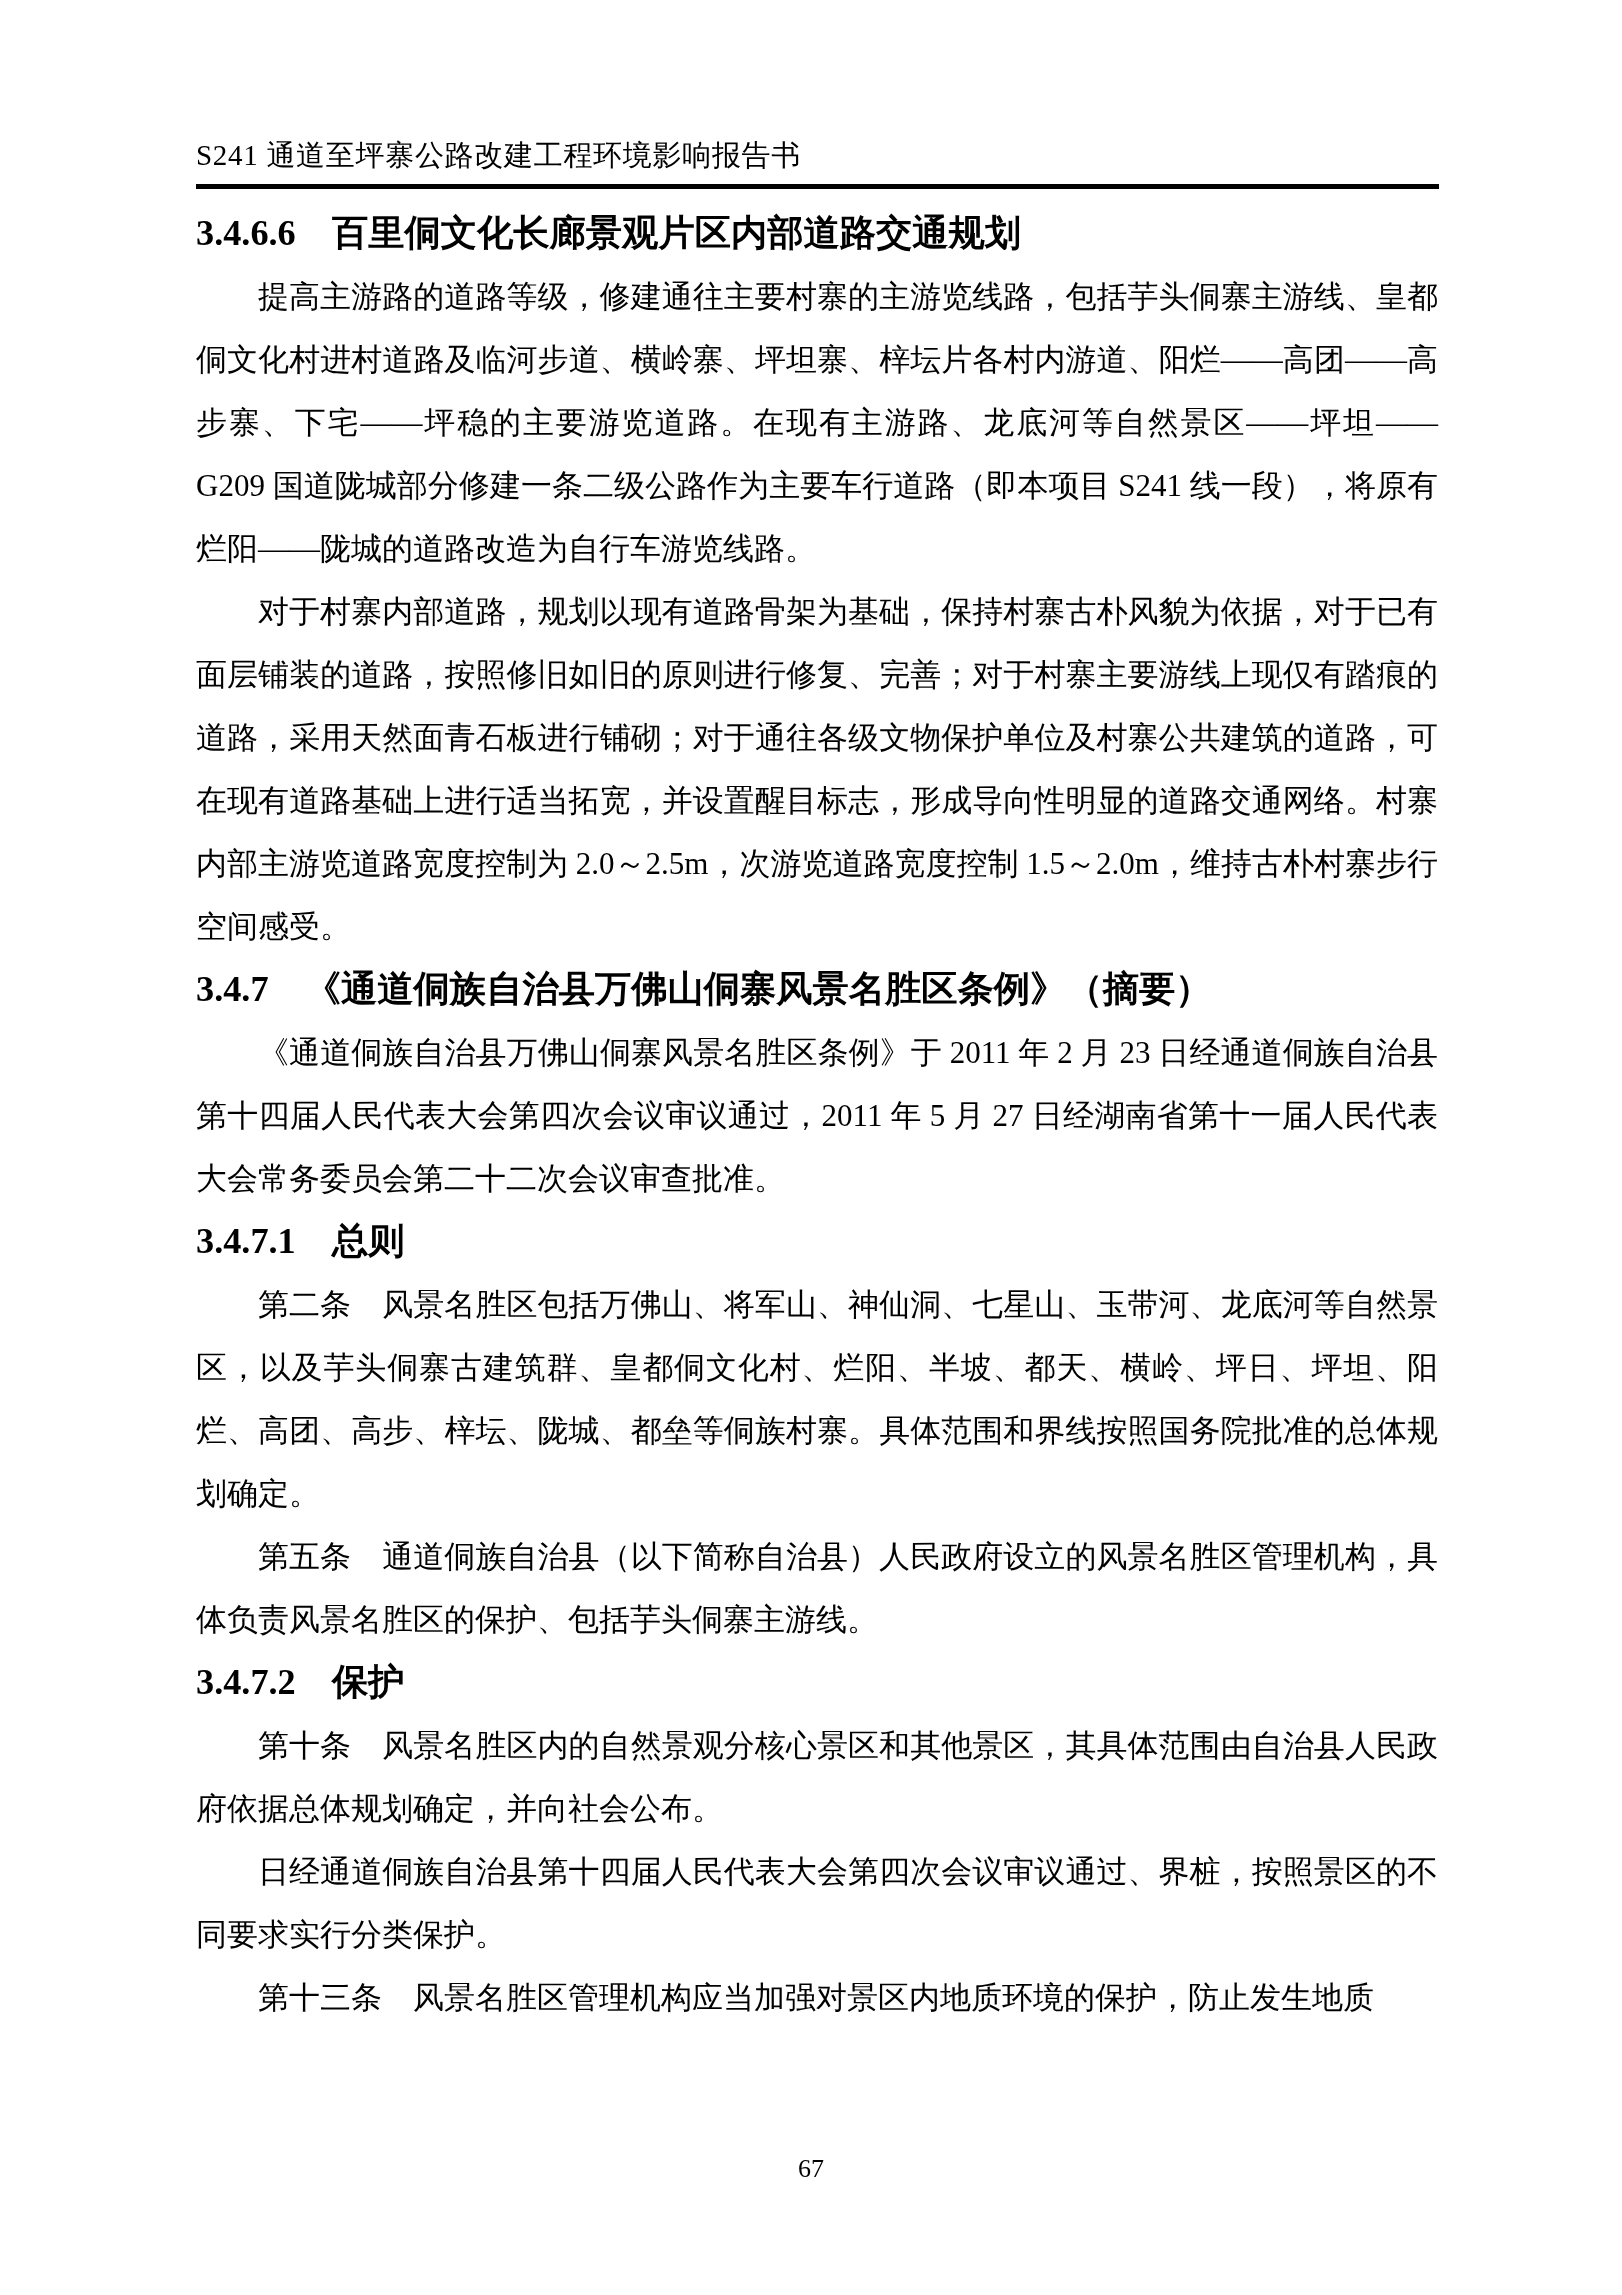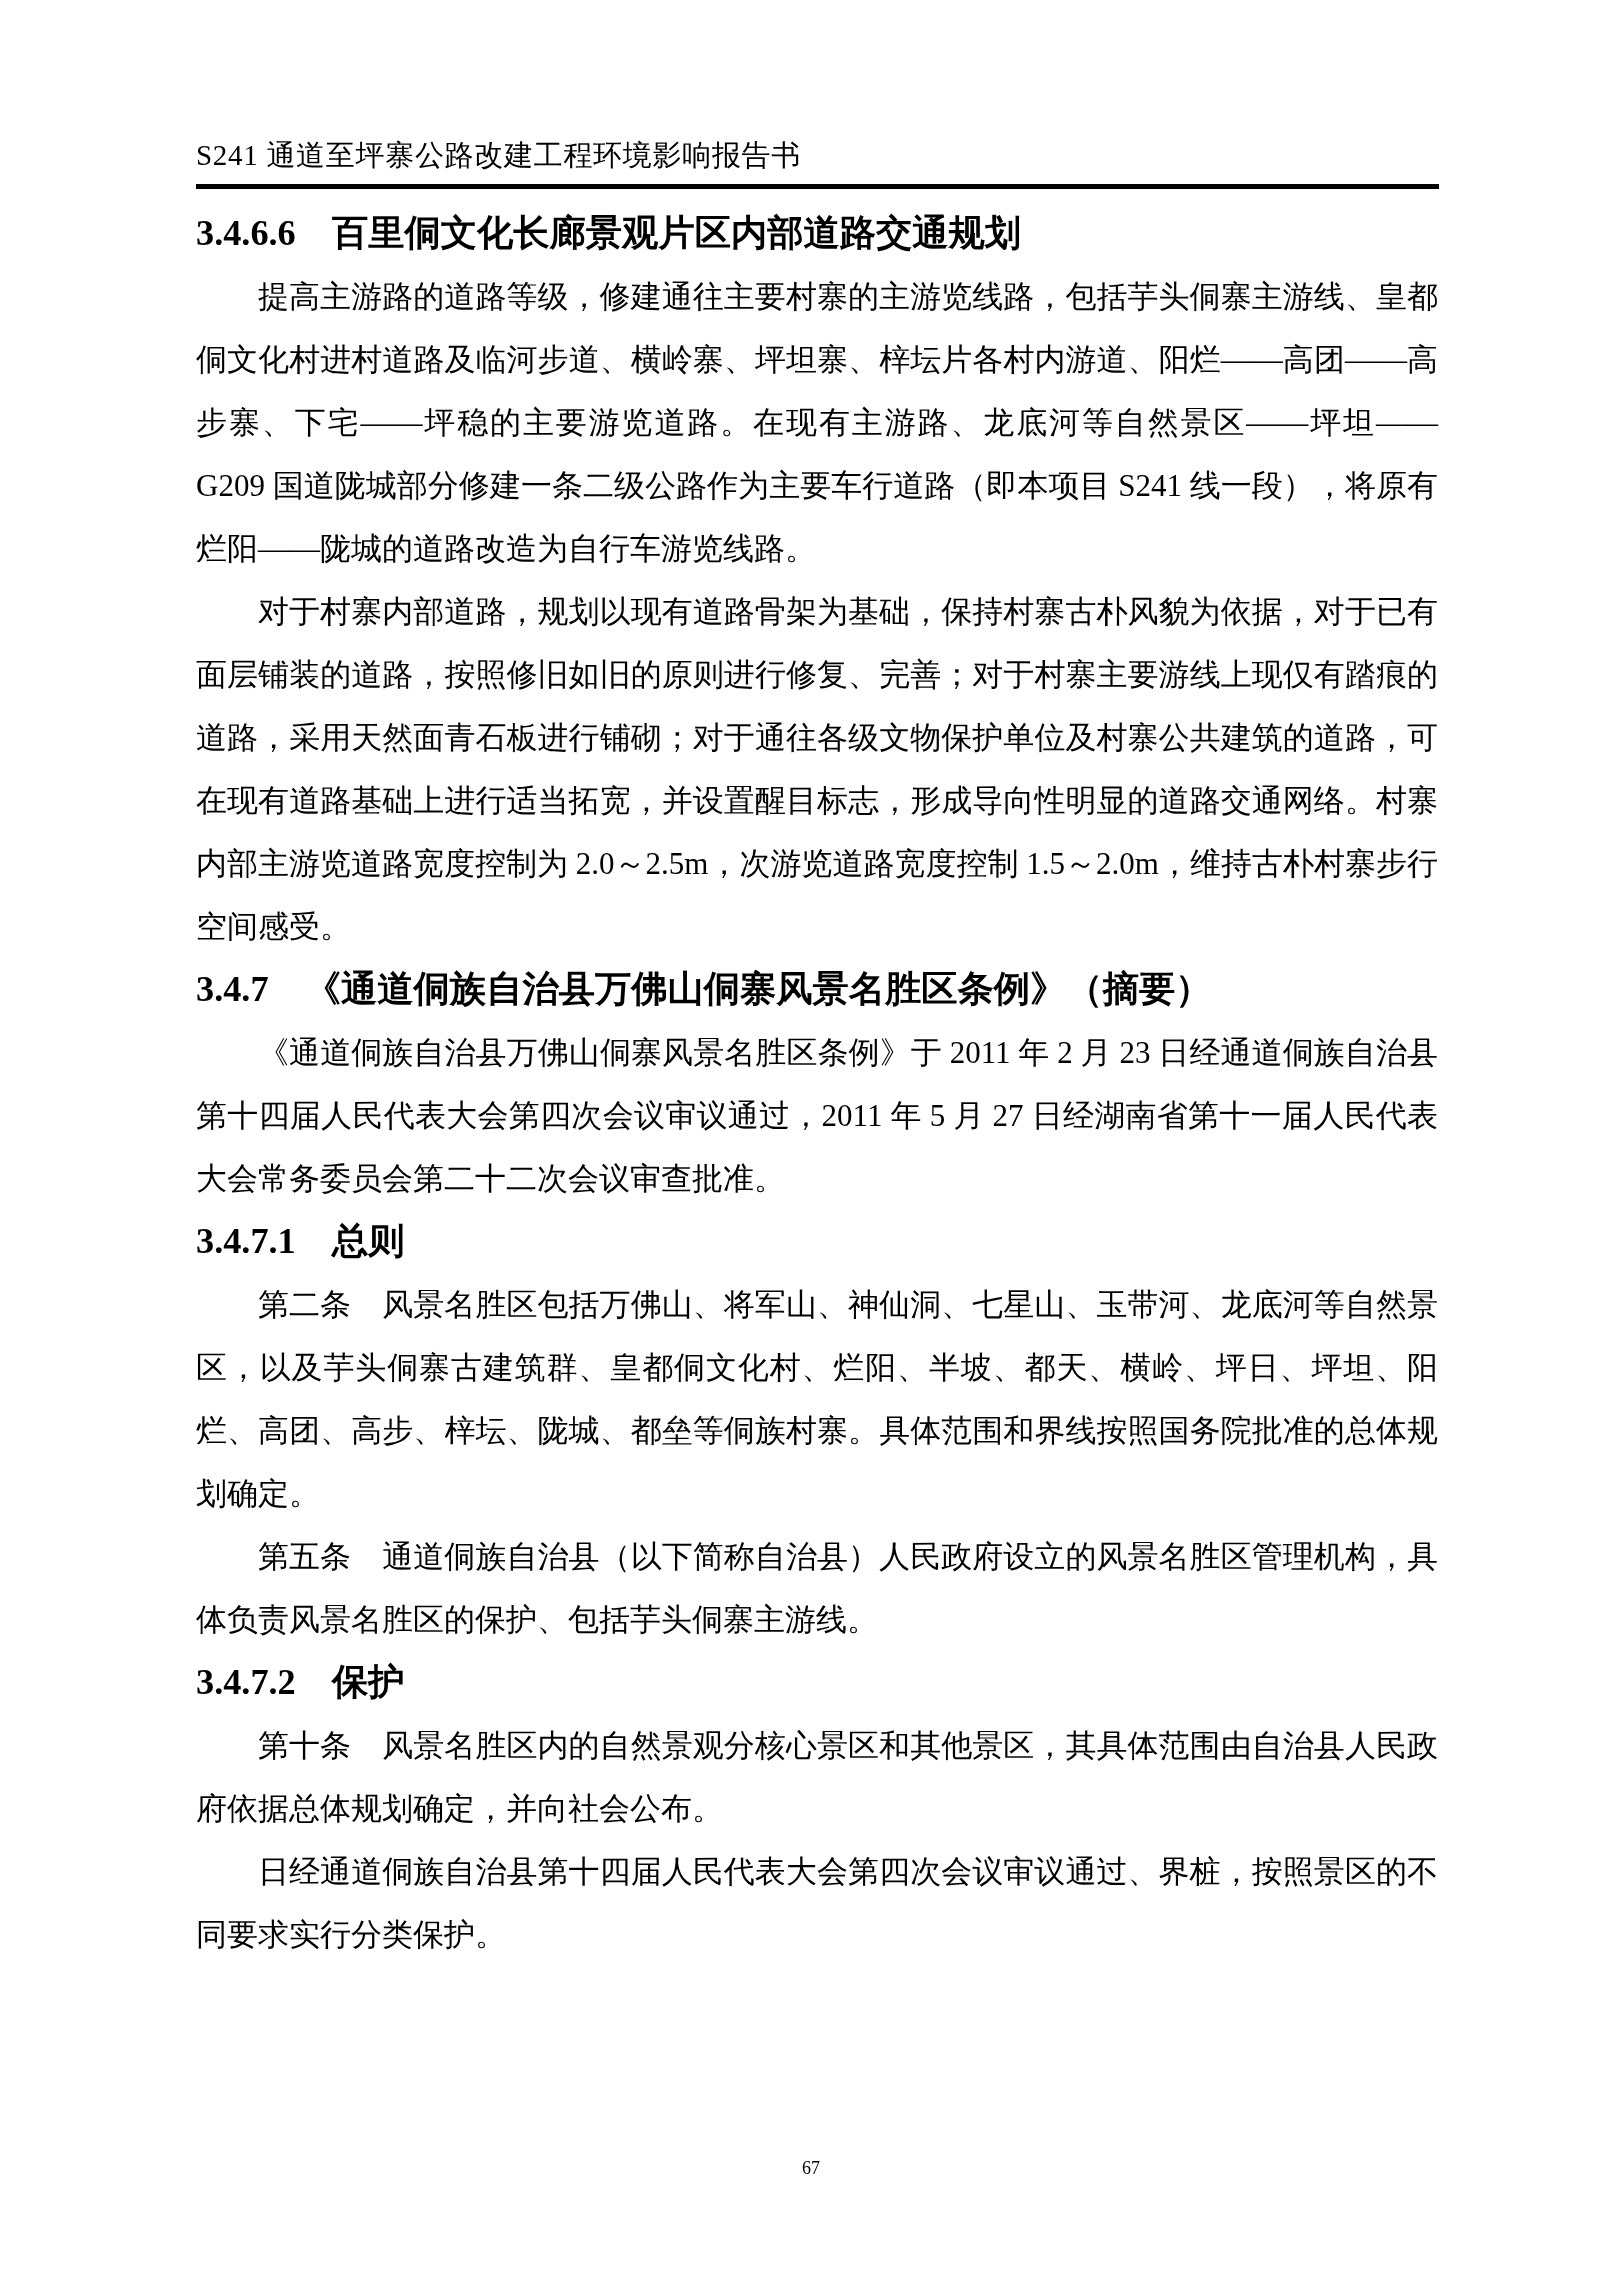--- a/index.html
+++ b/index.html
@@ -53,21 +53,21 @@
   .block-para {
     margin: 0;
     text-indent: 2em;
   }
   .page-footer {
     position: absolute;
     top: 2152px;
     left: 0;
     width: 100%;
     text-align: center;
-    font-size: 18px;
+    font-size: 26px;
     line-height: 33px;
   }
 </style>
 </head>
 <body>
 
 <div class="page">
 
   <div class="page-header">S241 通道至坪寨公路改建工程环境影响报告书</div>
 
@@ -78,18 +78,19 @@
     <p class="block-para">提高主游路的道路等级，修建通往主要村寨的主游览线路，包括芋头侗寨主游线、皇都侗文化村进村道路及临河步道、横岭寨、坪坦寨、梓坛片各村内游道、阳烂——高团——高步寨、下宅——坪稳的主要游览道路。在现有主游路、龙底河等自然景区——坪坦——G209 国道陇城部分修建一条二级公路作为主要车行道路（即本项目 S241 线一段），将原有烂阳——陇城的道路改造为自行车游览线路。</p>
     <p class="block-para">对于村寨内部道路，规划以现有道路骨架为基础，保持村寨古朴风貌为依据，对于已有面层铺装的道路，按照修旧如旧的原则进行修复、完善；对于村寨主要游线上现仅有踏痕的道路，采用天然面青石板进行铺砌；对于通往各级文物保护单位及村寨公共建筑的道路，可在现有道路基础上进行适当拓宽，并设置醒目标志，形成导向性明显的道路交通网络。村寨内部主游览道路宽度控制为 2.0～2.5m，次游览道路宽度控制 1.5～2.0m，维持古朴村寨步行空间感受。</p>
     <h3 class="block-heading">3.4.7　《通道侗族自治县万佛山侗寨风景名胜区条例》（摘要）</h3>
     <p class="block-para">《通道侗族自治县万佛山侗寨风景名胜区条例》于 2011 年 2 月 23 日经通道侗族自治县第十四届人民代表大会第四次会议审议通过，2011 年 5 月 27 日经湖南省第十一届人民代表大会常务委员会第二十二次会议审查批准。</p>
     <h3 class="block-heading">3.4.7.1　总则</h3>
     <p class="block-para">第二条　风景名胜区包括万佛山、将军山、神仙洞、七星山、玉带河、龙底河等自然景区，以及芋头侗寨古建筑群、皇都侗文化村、烂阳、半坡、都天、横岭、坪日、坪坦、阳烂、高团、高步、梓坛、陇城、都垒等侗族村寨。具体范围和界线按照国务院批准的总体规划确定。</p>
     <p class="block-para">第五条　通道侗族自治县（以下简称自治县）人民政府设立的风景名胜区管理机构，具体负责风景名胜区的保护、包括芋头侗寨主游线。</p>
     <h3 class="block-heading">3.4.7.2　保护</h3>
     <p class="block-para">第十条　风景名胜区内的自然景观分核心景区和其他景区，其具体范围由自治县人民政府依据总体规划确定，并向社会公布。</p>
     <p class="block-para">日经通道侗族自治县第十四届人民代表大会第四次会议审议通过、界桩，按照景区的不同要求实行分类保护。</p>
+    <p class="block-para">第十三条　风景名胜区管理机构应当加强对景区内地质环境的保护，防止发生地质</p>
   </div>
 
   <div class="page-footer">67</div>
 
 </div>
 
 
 </body></html>

